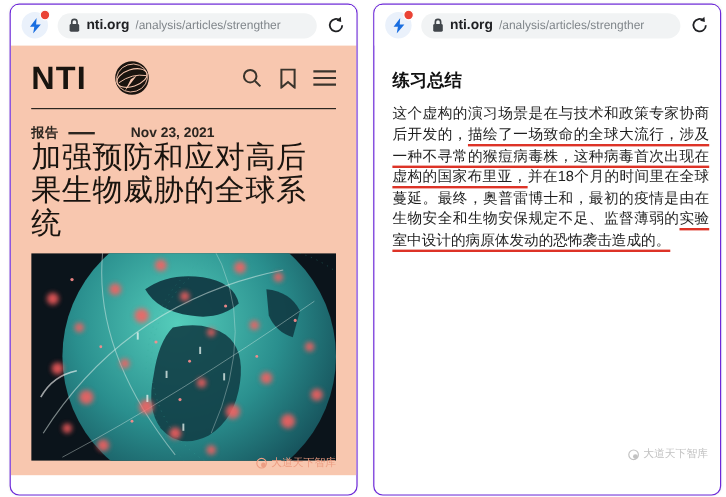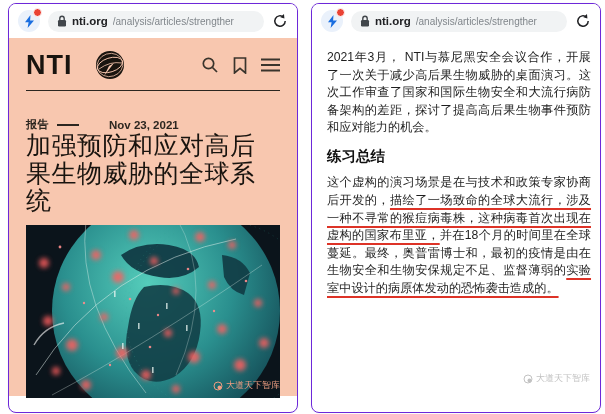--- a/index.html
+++ b/index.html
@@ -28,21 +28,21 @@
   .url-path{font-size:10px;color:#80868b;overflow:hidden;}
   .reload{flex:0 0 auto;display:flex;align-items:center;}
 
   
   .page-salmon{height:358px;background:#f8c7af;padding:0 17px;position:relative;box-sizing:border-box;}
   .nti-header{padding-top:12px;display:flex;align-items:center;justify-content:space-between;}
   .brand{display:flex;align-items:center;gap:22px;}
   .brand-text{font-size:27px;font-weight:800;letter-spacing:1px;color:#19140f;line-height:1;}
   .hdr-icons{display:flex;align-items:center;gap:14px;}
   .rule{border:none;border-top:1.6px solid #2c2620;margin:10px 0 0 0;}
-  .meta{margin-top:26px;display:flex;align-items:center;gap:8px;color:#2c2620;}
+  .meta{margin-top:12px;display:flex;align-items:center;gap:8px;color:#2c2620;}
   .meta-label{font-size:11px;font-weight:700;letter-spacing:.5px;}
   .meta-dash{width:22px;height:2px;background:#2c2620;}
   .meta-date{font-size:11.5px;font-weight:600;padding-left:22px;}
   .article-title{margin:0 0 0 0;font-size:25px;line-height:1.1;font-weight:400;color:#19140f;letter-spacing:.5px;}
   .hero{margin-top:10px;width:254px;height:173px;display:block;}
   .wm{position:absolute;right:17px;bottom:4px;display:flex;align-items:center;gap:3px;font-size:9px;}
   .wm-left{color:#ed9d82;}
   .wm-right{color:#c2c2c2;}
 
   
@@ -225,21 +225,20 @@
     </div>
     <div class="reload">
       <svg width="16" height="16" viewBox="0 0 16 16">
         <path d="M13.2 8a5.2 5.2 0 1 1-1.7-3.85" fill="none" stroke="#202124" stroke-width="1.5"></path>
         <polygon points="12,1 12.4,5.4 8.4,4.2" fill="#202124"></polygon>
       </svg>
     </div>
   </div>
 
   <div class="page-white">
-    <p>2021年3月， NTI与慕尼黑安全会议合作，开展了一次关于减少高后果生物威胁的桌面演习。这次工作审查了国家和国际生物安全和大流行病防备架构的差距，探讨了提高高后果生物事件预防和应对能力的机会。</p>
     <div class="section-h">练习总结</div>
     <p><span class="seg-plain">这个虚构的演习场景是在与技术和政策专家协商后开发的，</span><span class="seg-red">描绘了一场致命的全球大流行，涉及一种不寻常的猴痘病毒株，这种病毒首次出现在虚构的国家布里亚，</span><span class="seg-plain">并在18个月的时间里在全球蔓延。最终，奥普雷博士和，最初的疫情是由在生物安全和生物安保规定不足、监督薄弱的</span><span class="seg-red">实验室中设计的病原体发动的恐怖袭击造成的。</span></p>
 
     <div class="wm-row wm-right">
       <svg width="10" height="10" viewBox="0 0 10 10">
         <circle cx="5" cy="5" r="4" fill="none" stroke="#c2c2c2" stroke-width="1"></circle>
         <circle cx="6.5" cy="6.5" r="2" fill="#c2c2c2"></circle>
       </svg>
       <span>大道天下智库</span>
     </div>

